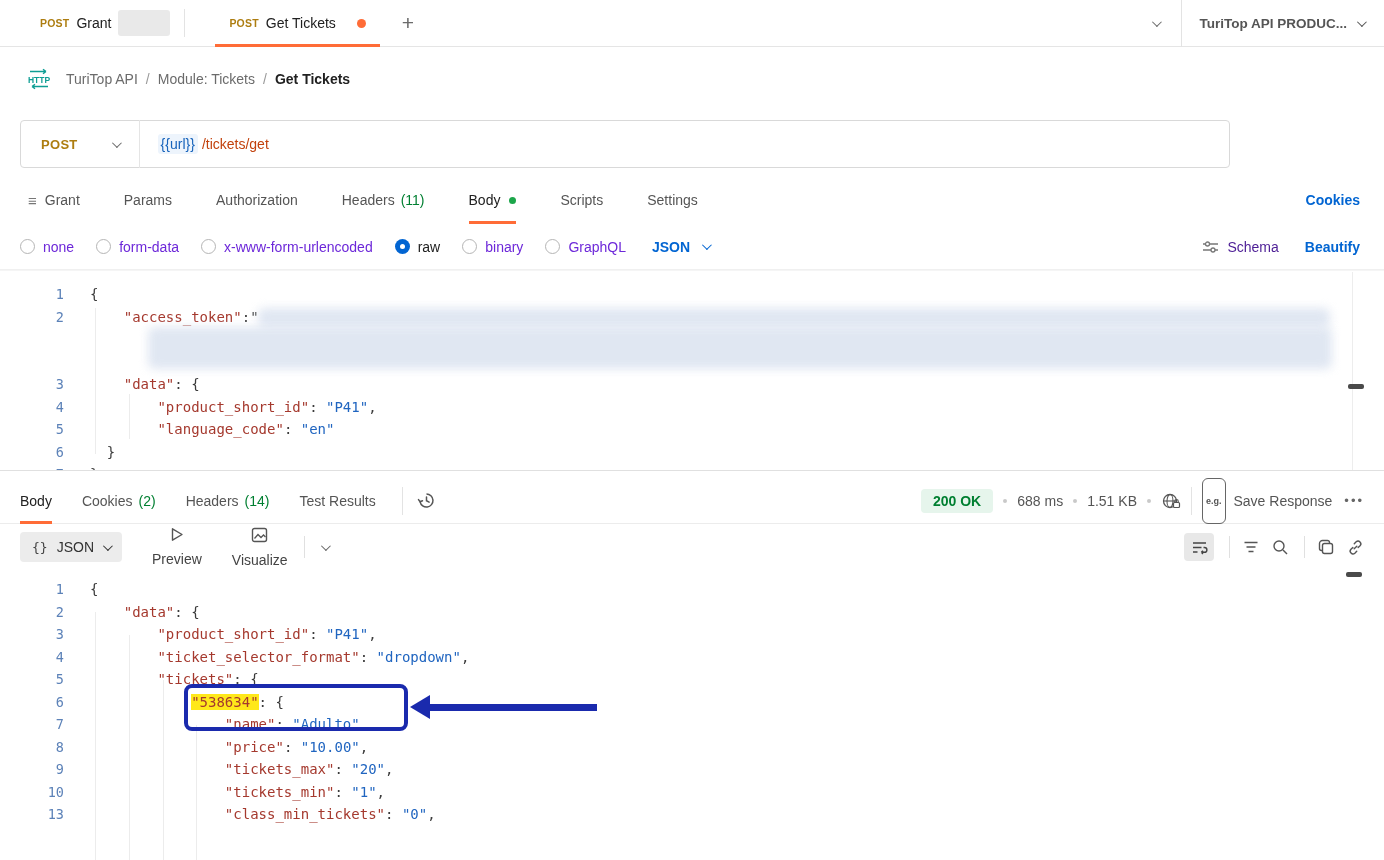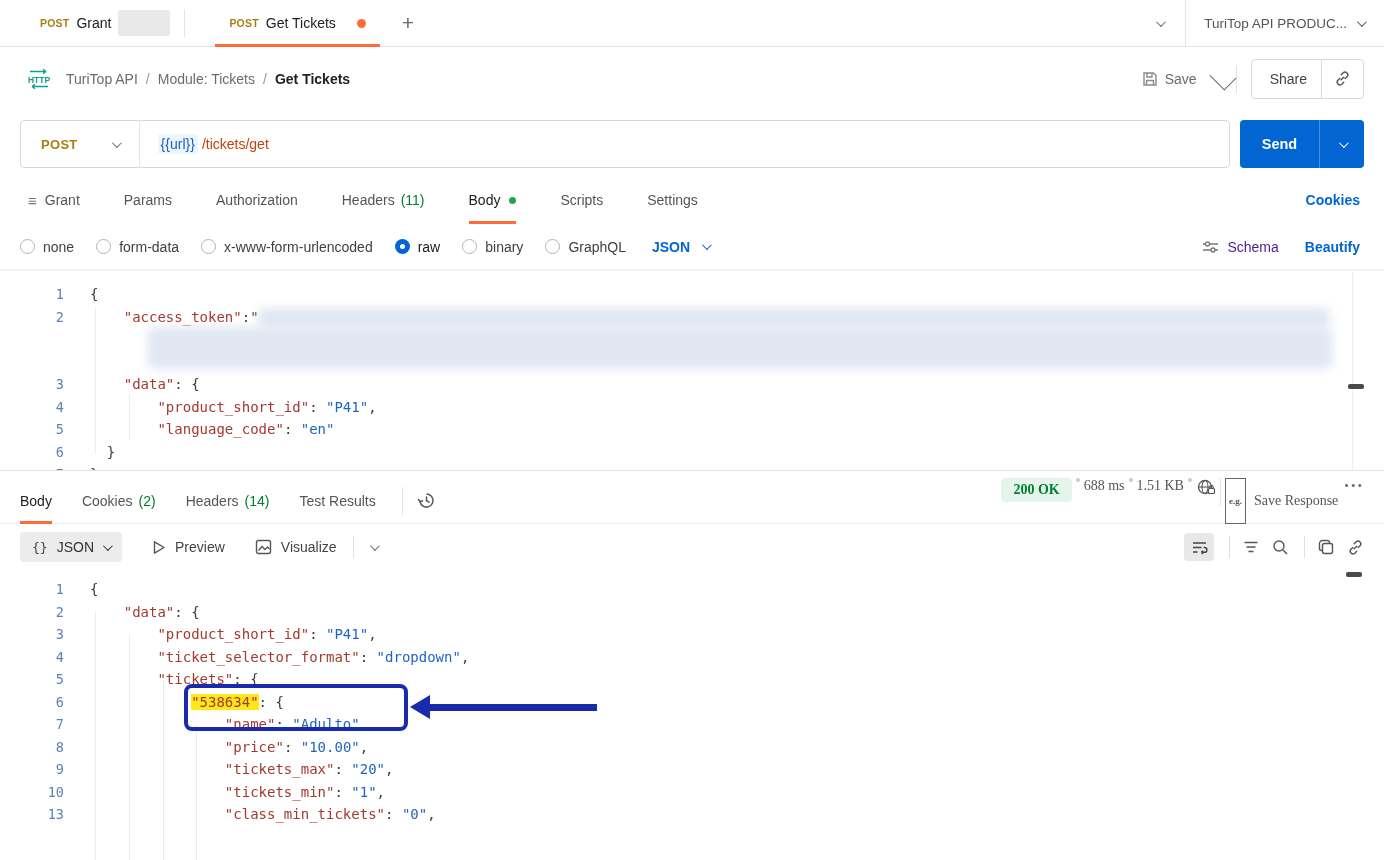--- a/index.html
+++ b/index.html
@@ -12,21 +12,21 @@
   .tab { position:relative; height:47px; display:flex; align-items:center; gap:7px; padding:0 14px; cursor:pointer; }
   .tab1 { margin-left:26px; }
   .tab2 { margin-left:30px; }
   .tab2:after { content:""; position:absolute; left:0; right:0; bottom:0; height:3px; background:#ff6c37; }
   .methodtag { font-size:10.5px; font-weight:bold; color:#ad7d10; letter-spacing:.2px; }
   .tabtitle { font-size:14px; color:#212121; }
   .redactbox { width:52px; height:26px; background:#e9e9e9; border-radius:3px; }
   .unsaveddot { width:9px; height:9px; border-radius:50%; background:#ff6c37; margin-left:14px; }
   .vdiv { width:1px; height:28px; background:#e3e3e3; }
   .plusbtn { font-size:21px; color:#6b6b6b; margin-left:16px; padding:0 6px; cursor:pointer; font-weight:300; }
-  .tabbar-right { position:absolute; right:0; top:0; height:47px; display:flex; align-items:center; }
+  .tabbar-right { position:absolute; right:0; top:0; height:47px; display:flex; align-items:center;font-weight:bold; }
   .chev { display:inline-block; width:7px; height:7px; border-right:1.6px solid currentColor; border-bottom:1.6px solid currentColor; transform:rotate(45deg) translateY(-2px); }
   .tb-chev { color:#6b6b6b; margin-right:22px; cursor:pointer; }
   .envsel { display:flex; align-items:center; gap:10px; color:#555; font-size:13.5px; padding:0 20px 0 18px; height:47px; border-left:1px solid #e3e3e3; cursor:pointer; }
 
   
   .hdr { position:absolute; top:47px; left:0; width:1384px; height:63px; display:flex; align-items:center; }
   .http-ic { margin-left:26px; margin-right:14px; }
   .crumbs { font-size:14px; color:#6b6b6b; display:flex; gap:8px; align-items:flex-start; }
   .crumb-sep { color:#9a9a9a; }
   .crumb-last { color:#212121; font-weight:600; }
@@ -59,21 +59,21 @@
   .rtab:first-child { margin-left:28px; }
   .rtab.active { color:#212121; }
   .rtab.active:after { content:""; position:absolute; left:0; right:0; bottom:0; height:3px; background:#ff6c37; }
   .cnt { color:#007f31; }
   .greendot { width:7px; height:7px; border-radius:50%; background:#1ca64a; margin-left:3px; }
   .docs-ic { font-size:15px; color:#777; margin-right:2px; }
   .cookies-link { position:absolute; right:24px; color:#0265d2; font-weight:bold; font-size:14px; cursor:pointer; }
 
   
   .radiorow { position:absolute; top:224px; left:0; width:1384px; height:46px; display:flex; align-items:center; border-bottom:1px solid #f0f0f0; }
-  .radio { display:flex; align-items:center; gap:8px; margin-left:22px; cursor:pointer; font-size:14px; color:#404040; }
+  .radio { display:flex; align-items:center; gap:8px; margin-left:22px; cursor:pointer; font-size:14px; color:#6d28d9; }
   .radio:first-child { margin-left:20px; }
   .rc { width:15px; height:15px; border-radius:50%; border:1.5px solid #b5b5b5; background:#fff; }
   .radio.checked .rc { border:none; background:#0265d2; position:relative; }
   .radio.checked .rc:after { content:""; position:absolute; left:5px; top:5px; width:5px; height:5px; border-radius:50%; background:#fff; }
   .radio.checked { color:#212121; }
   .langsel { display:flex; align-items:center; gap:12px; margin-left:26px; color:#0265d2; font-weight:bold; font-size:14px; cursor:pointer; }
   .radiorow-right { position:absolute; right:24px; display:flex; align-items:center; gap:26px; }
   .schemabtn { display:flex; align-items:center; gap:8px; color:#4c1d95; font-size:14px; cursor:pointer; }
   .beautify { color:#0265d2; font-weight:bold; font-size:14px; cursor:pointer; }
 
@@ -93,32 +93,32 @@
   .scrolltrack { position:absolute; width:1px; background:#ededed; }
 
   
   .splitter { position:absolute; top:470px; left:0; width:1384px; height:1px; background:#e0e0e0; }
 
   
   .restabs { position:absolute; top:478px; left:0; width:1384px; height:46px; display:flex; align-items:center; border-bottom:1px solid #ececec; }
   .restabs .rtab { height:46px; margin-left:30px; }
   .restabs .rtab:first-child { margin-left:20px; }
   .hist { margin-left:26px; display:flex; align-items:center; gap:14px; color:#555; }
-  .status-right { position:absolute; right:18px; display:flex; align-items:flex-start; gap:4px; font-size:14px; color:#555;font-family:Liberation Serif, serif; }
+  .status-right { position:absolute; right:18px; display:flex; align-items:center; gap:10px; font-size:14px; color:#555; }
   .statuspill { background:#e6f5ec; color:#007f31; font-weight:bold; border-radius:4px; padding:4px 12px; font-size:14px; cursor:pointer; }
   .sep-dot { width:4px; height:4px; border-radius:50%; background:#c9c9c9; }
-  .egbox { border:1.3px solid #666; border-radius:0; font-size:9px; padding:17px 3px; color:#555; font-weight:bold; }
+  .egbox { border:1.3px solid #666; border-radius:6px; font-size:9px; padding:17px 3px; color:#555; font-weight:bold; }
   .saveresp { display:flex; align-items:center; gap:8px; cursor:pointer; }
   .more3 { letter-spacing:2px; color:#666; font-size:13px; cursor:pointer; padding:0 2px; }
 
   
   .restoolbar { position:absolute; top:524px; left:0; width:1384px; height:46px; display:flex; align-items:center; }
   .jsonpill { margin-left:20px; background:#ececec; border-radius:4px; height:30px; display:flex; align-items:center; gap:9px; padding:0 12px; font-size:14px; color:#333; cursor:pointer; }
   .jsonpill .br { font-family:"DejaVu Sans Mono", monospace; font-size:13px; color:#444; }
-  .tb-item { display:flex; align-items:center; gap:9px; margin-left:30px; color:#444; font-size:14px; cursor:pointer; }
+  .tb-item { display:flex; align-items:center; gap:9px; margin-left:30px; color:#444; font-size:14px; cursor:pointer;flex-direction:column; }
   .tb-div { width:1px; height:22px; background:#e0e0e0; margin-left:16px; }
   .tb-chev2 { color:#666; margin-left:16px; cursor:pointer; }
   .restoolbar-right { position:absolute; right:20px; display:flex; align-items:center; gap:13px; color:#555; }
   .iconbtn { display:flex; align-items:center; justify-content:center; cursor:pointer; color:#555; }
   .iconbtn.activebg { background:#e8e8e8; border-radius:4px; width:30px; height:28px; }
 
   
   .annbox { position:absolute; border:4px solid #1a2aad; border-radius:8px; z-index:5; }
   .annshaft { position:absolute; background:#1a2aad; z-index:5; }
   .annhead { position:absolute; width:0; height:0; border-top:12px solid transparent; border-bottom:12px solid transparent; border-right:20px solid #1a2aad; z-index:5; }
@@ -160,60 +160,33 @@
         <path d="M22 18.5 h-16 m0 0 l3-2.3 m-3 2.3 l3 2.3" stroke="#0f9e94" stroke-width="1.4" fill="none"></path>
       </svg>
     </span>
     <div class="crumbs">
       <span>TuriTop API</span>
       <span class="crumb-sep">/</span>
       <span>Module: Tickets</span>
       <span class="crumb-sep">/</span>
       <span class="crumb-last">Get Tickets</span>
     </div>
-    <div class="hdr-right">
-      <div class="savebtn">
-        <svg class="ic" width="16" height="16" viewBox="0 0 16 16">
-          <path d="M2 2 h9.5 L14 4.5 V14 H2 Z" fill="none" stroke="#8a8a8a" stroke-width="1.4"></path>
-          <path d="M5 2 v4 h5 v-4 M4.5 14 v-4.5 h7 V14" fill="none" stroke="#8a8a8a" stroke-width="1.4"></path>
-        </svg>
-        <span>Save</span>
-      </div>
-      <span class="chev save-chev"></span>
-      <div class="vdiv"></div>
-      <div class="sharebtn">
-        <span class="lbl">Share</span>
-        <span class="sb-div"></span>
-        <span class="lnk">
-          <svg class="ic" width="17" height="17" viewBox="0 0 18 18">
-            <path d="M7.6 10.4 L10.4 7.6 M6.2 8.9 l-2 2 a2.9 2.9 0 0 0 4.1 4.1 l2-2 M11.8 9.1 l2-2 a2.9 2.9 0 0 0 -4.1 -4.1 l-2 2" fill="none" stroke="#555" stroke-width="1.5" stroke-linecap="round"></path>
-          </svg>
-        </span>
-      </div>
-    </div>
   </div>
 
   <div class="urlrow">
     <div class="urlbox">
       <div class="mthsel">
         <span class="m">POST</span>
         <span class="chev"></span>
       </div>
       <div class="url-div"></div>
       <div class="urlinput">
         <span class="urlvar">{{url}}</span>
         <span class="urlpath">/tickets/get</span>
       </div>
-    </div>
-    <div class="sendbtn">
-      <span class="sl">Send</span>
-      <span class="sd"></span>
-      <span class="sc">
-          <span class="chev"></span>
-        </span>
     </div>
   </div>
 
   <div class="reqtabs">
     <div class="rtab">
       <span class="docs-ic">≡</span>
       <span>Grant</span>
     </div>
     <div class="rtab">
         <span>Params</span>

